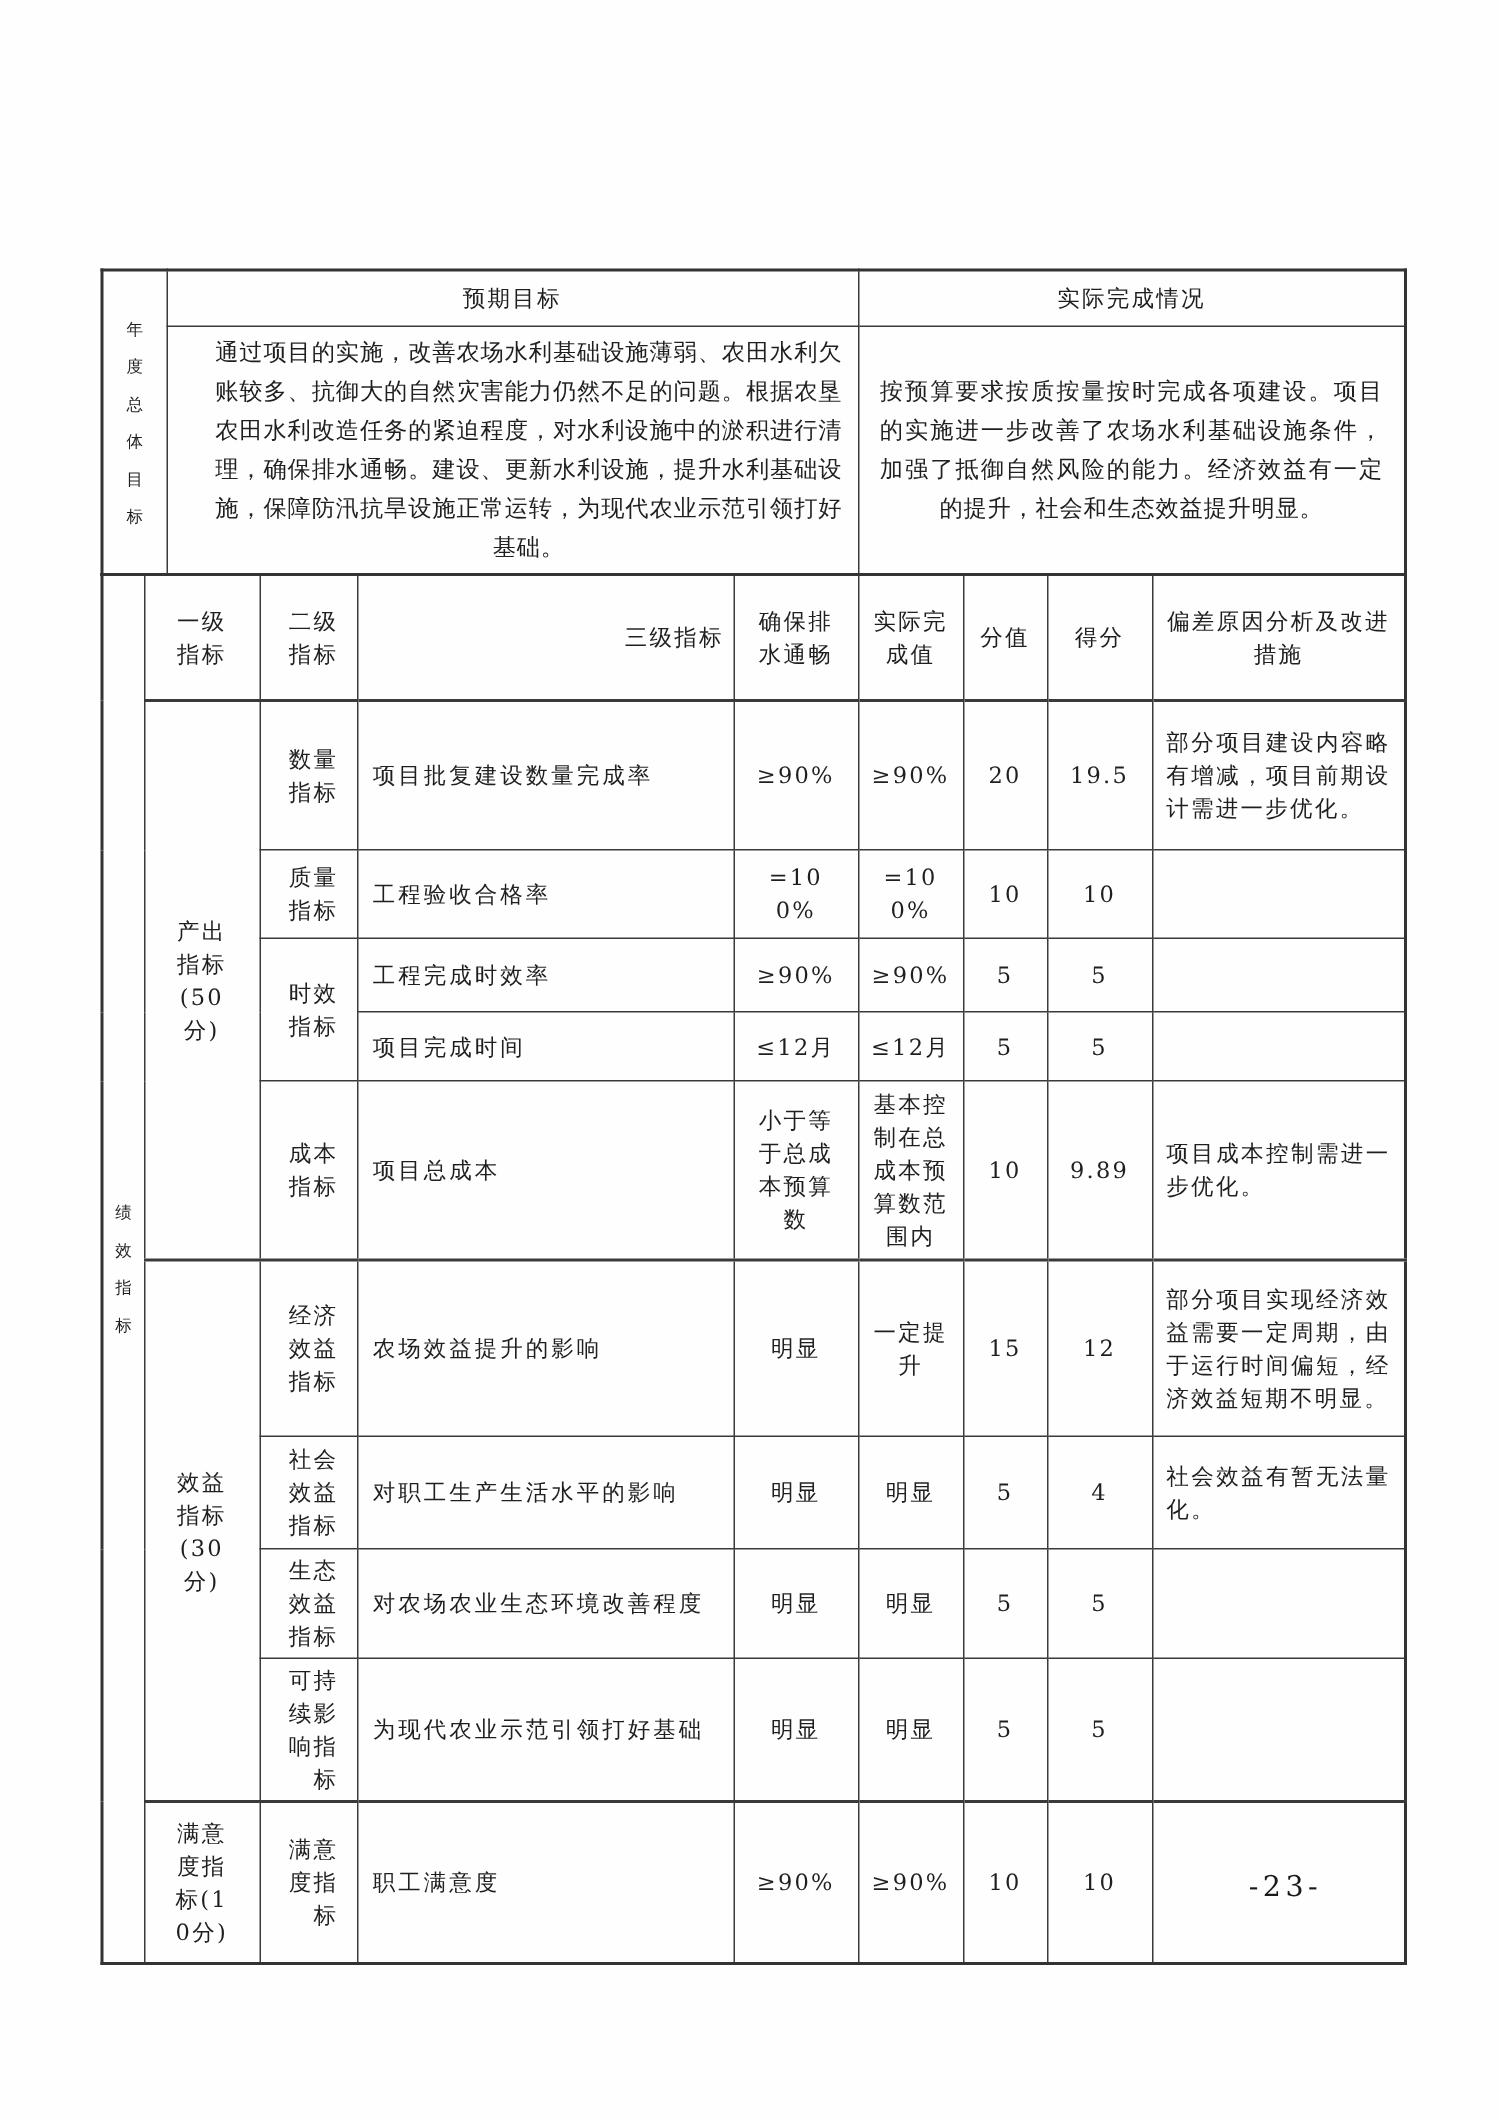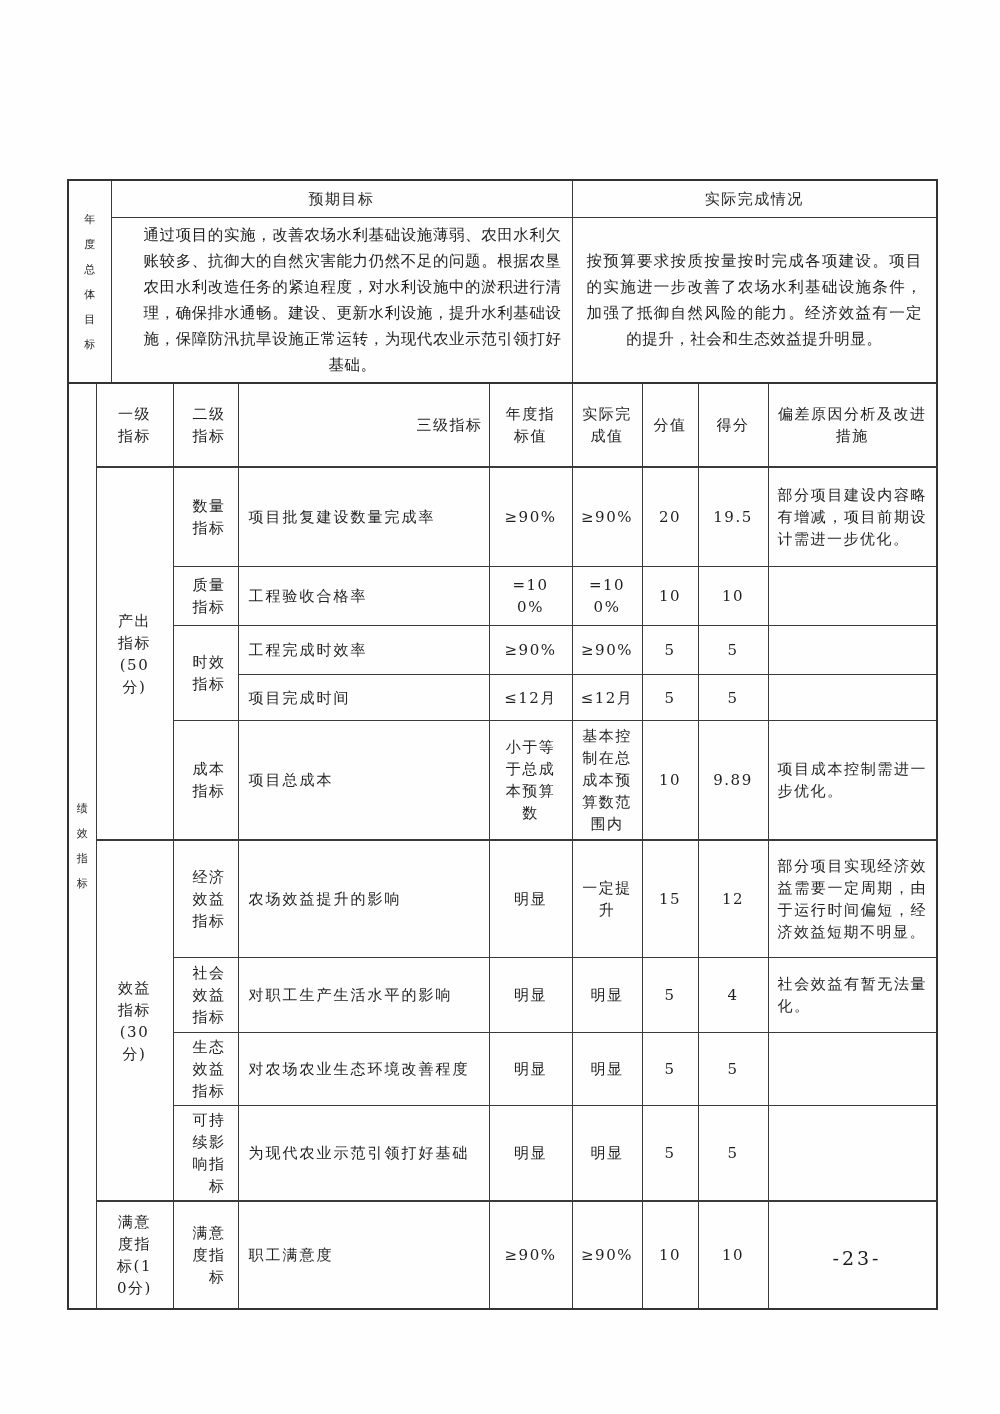--- a/index.html
+++ b/index.html
@@ -113,21 +113,21 @@
         <col style="width:169px">
       </colgroup>
       <tbody>
           <tr class="h78">
         <td class="vcell" rowspan="11">
           <span class="vlabel">绩效指标</span>
         </td>
         <td class="hd c1">一级指标</td>
         <td class="hd c2">二级指标</td>
         <td class="hd c3h">三级指标</td>
-        <td class="hd c4">年度指标值</td>
+        <td class="hd c4">确保排水通畅</td>
         <td class="hd c5">实际完成值</td>
         <td class="hd">分值</td>
         <td class="hd">得分</td>
         <td class="hd">偏差原因分析及改进措施</td>
       </tr>
 
       <tr class="h90 sep">
         <td class="c1" rowspan="5">产出指标(50分)</td>
         <td class="c2">数量指标</td>
         <td class="c3">项目批复建设数量完成率</td>

